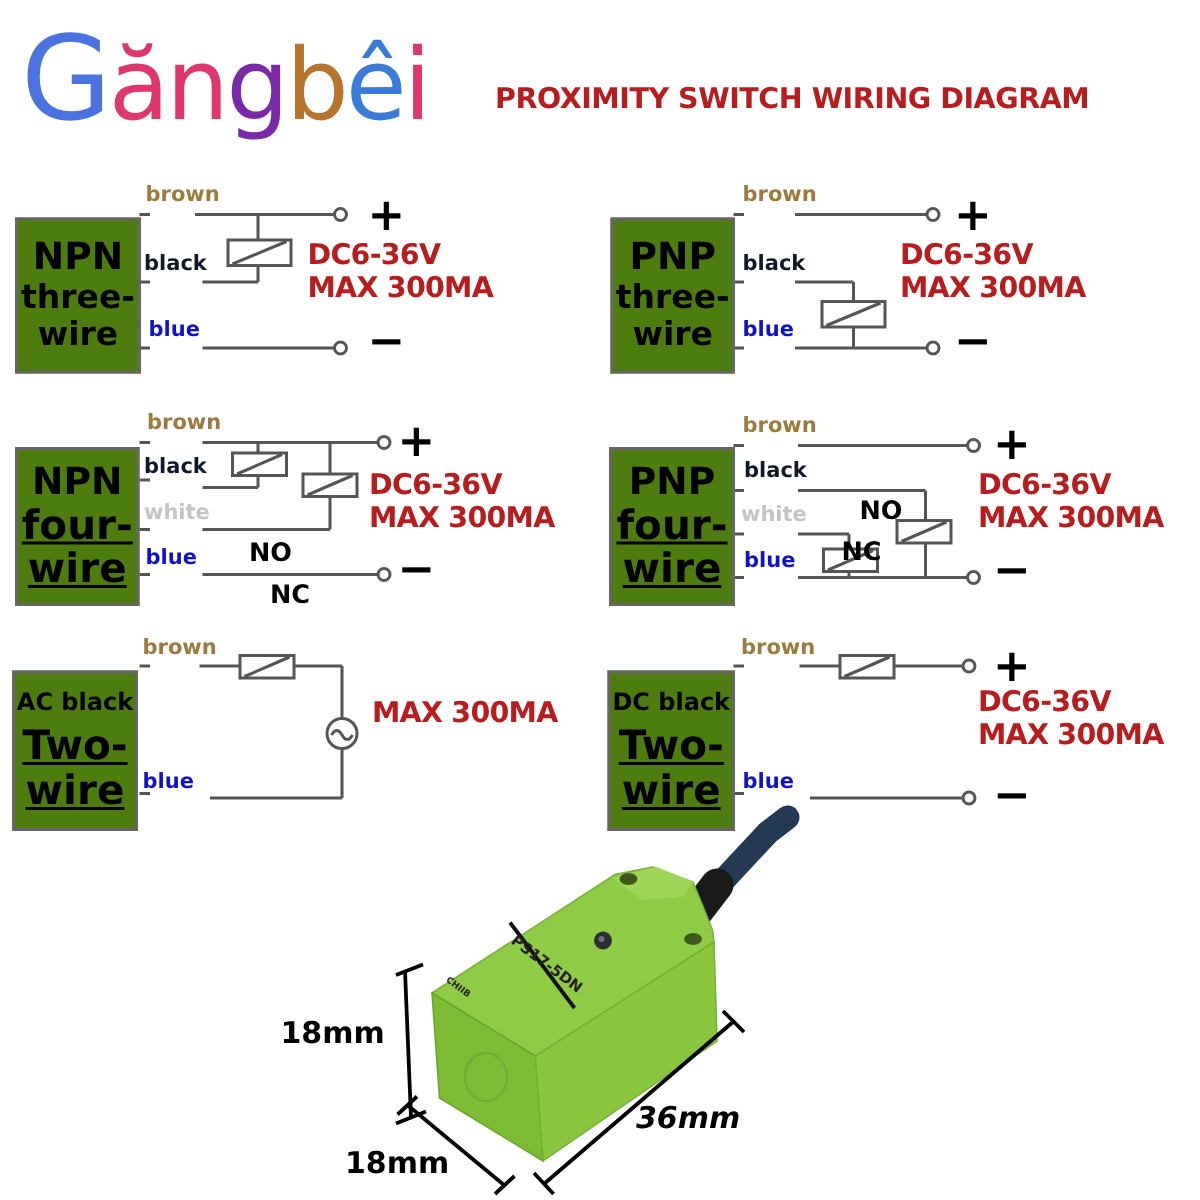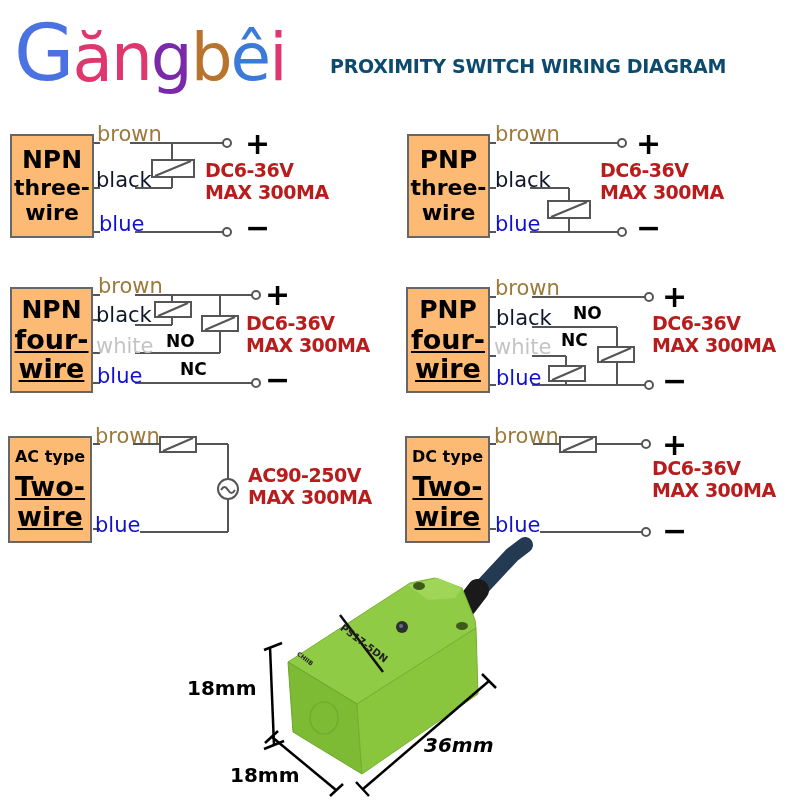--- a/index.html
+++ b/index.html
@@ -1,33 +1,33 @@
 <!DOCTYPE html>
 <html><head>
 <meta charset="utf-8">
 <style>
   html,body{margin:0;padding:0;background:#fff;}
   body{width:800px;height:800px;position:relative;overflow:hidden;font-family:"DejaVu Sans",sans-serif;}
   .abs{position:absolute;}
   .logo{left:14px;top:14px;font-family:"DejaVu Sans",sans-serif;font-size:66px;font-weight:normal;letter-spacing:-2px;line-height:1;}
   .logo span{display:inline-block;}
-  .title{left:330px;top:55px;font-size:19px;font-weight:bold;color:#0c4a6e;white-space:nowrap;letter-spacing:-0.3px;font-family:"DejaVu Sans",sans-serif;}
-  .box{position:absolute;border:2px solid #666;background:#fdba74;box-sizing:border-box;display:flex;flex-direction:column;align-items:center;justify-content:center;}
+  .title{left:330px;top:55px;font-size:19px;font-weight:bold;color:#b91c1c;white-space:nowrap;letter-spacing:-0.3px;font-family:"DejaVu Sans",sans-serif;}
+  .box{position:absolute;border:2px solid #666;background:#4d7c0f;box-sizing:border-box;display:flex;flex-direction:column;align-items:center;justify-content:center;margin-top:11px;}
   .box .t1{font-weight:bold;font-size:25px;color:#000;line-height:1.15;}
   .box .t2{font-weight:bold;font-size:22px;color:#000;line-height:1.15;text-align:center;}
   .box .t3{font-weight:bold;font-size:27px;color:#000;line-height:1.1;text-align:center;text-decoration:underline;}
   .box .small{font-weight:bold;font-size:16px;color:#000;line-height:1.2;}
-  .wire{position:absolute;font-weight:normal;font-size:21px;white-space:nowrap;}
+  .wire{position:absolute;font-weight:bold;font-size:14px;white-space:nowrap;}
   .brown{color:#9c7a3c;}
   .black{color:#0f172a;}
   .white{color:#c4c4c4;}
   .blue{color:#1010d0;text-align:right;}
   .spec{position:absolute;font-weight:bold;font-size:19px;line-height:1.15;color:#b91c1c;letter-spacing:-0.5px;white-space:nowrap;}
   .sign{position:absolute;font-weight:bold;color:#000;font-size:30px;line-height:1;}
-  .lbl{position:absolute;font-weight:bold;font-size:17px;color:#000;}
+  .lbl{position:absolute;font-weight:bold;font-size:17px;color:#000;margin-top:28px;}
   svg.wires{position:absolute;left:0;top:0;}
   .dim{position:absolute;font-weight:bold;font-size:20px;color:#000;white-space:nowrap;}
 </style>
 </head>
 <body>
 
 <div class="abs logo" id="logo"><span style="color: rgb(74, 114, 224); font-size: 78px;">G</span><span style="color: rgb(224, 54, 110);">ă</span><span style="color: rgb(224, 54, 110);">n</span><span style="color: rgb(122, 42, 168);">g</span><span style="color: rgb(184, 116, 44);">b</span><span style="color: rgb(58, 122, 216);">ê</span><span style="color: rgb(224, 54, 110);">i</span></div>
 
 <div class="abs title">PROXIMITY SWITCH WIRING DIAGRAM</div>
 
@@ -194,33 +194,32 @@
 <div class="lbl" style="left:573px;top:303px;">NO</div>
 <div class="lbl" style="left:561px;top:330px;">NC</div>
 <div class="sign" style="left:662px;top:282px;">+</div>
 <div class="sign" style="left:662px;top:366px;">−</div>
 <div class="spec" style="left:652px;top:313px;">
   <div>DC6-36V</div>
   <div>MAX 300MA</div>
 </div>
 
 <div class="box" style="left:8px;top:436px;width:84px;height:107px;">
-  <div class="small">AC type</div>
+  <div class="small">AC black</div>
   <div class="t3" style="margin-top:6px;">Two-</div>
   <div class="t3">wire</div>
 </div>
 <div class="wire brown" style="left:95px;top:424px;">brown</div>
 <div class="wire blue" style="left:95px;top:513px;">blue</div>
 <div class="spec" style="left:248px;top:465px;">
-  <div>AC90-250V</div>
   <div>MAX 300MA</div>
 </div>
 
 <div class="box" style="left:405px;top:436px;width:85px;height:107px;">
-  <div class="small">DC type</div>
+  <div class="small">DC black</div>
   <div class="t3" style="margin-top:6px;">Two-</div>
   <div class="t3">wire</div>
 </div>
 <div class="wire brown" style="left:494px;top:424px;">brown</div>
 <div class="wire blue" style="left:495px;top:513px;">blue</div>
 <div class="sign" style="left:662px;top:430px;">+</div>
 <div class="sign" style="left:662px;top:516px;">−</div>
 <div class="spec" style="left:652px;top:458px;">
   <div>DC6-36V</div>
   <div>MAX 300MA</div>

